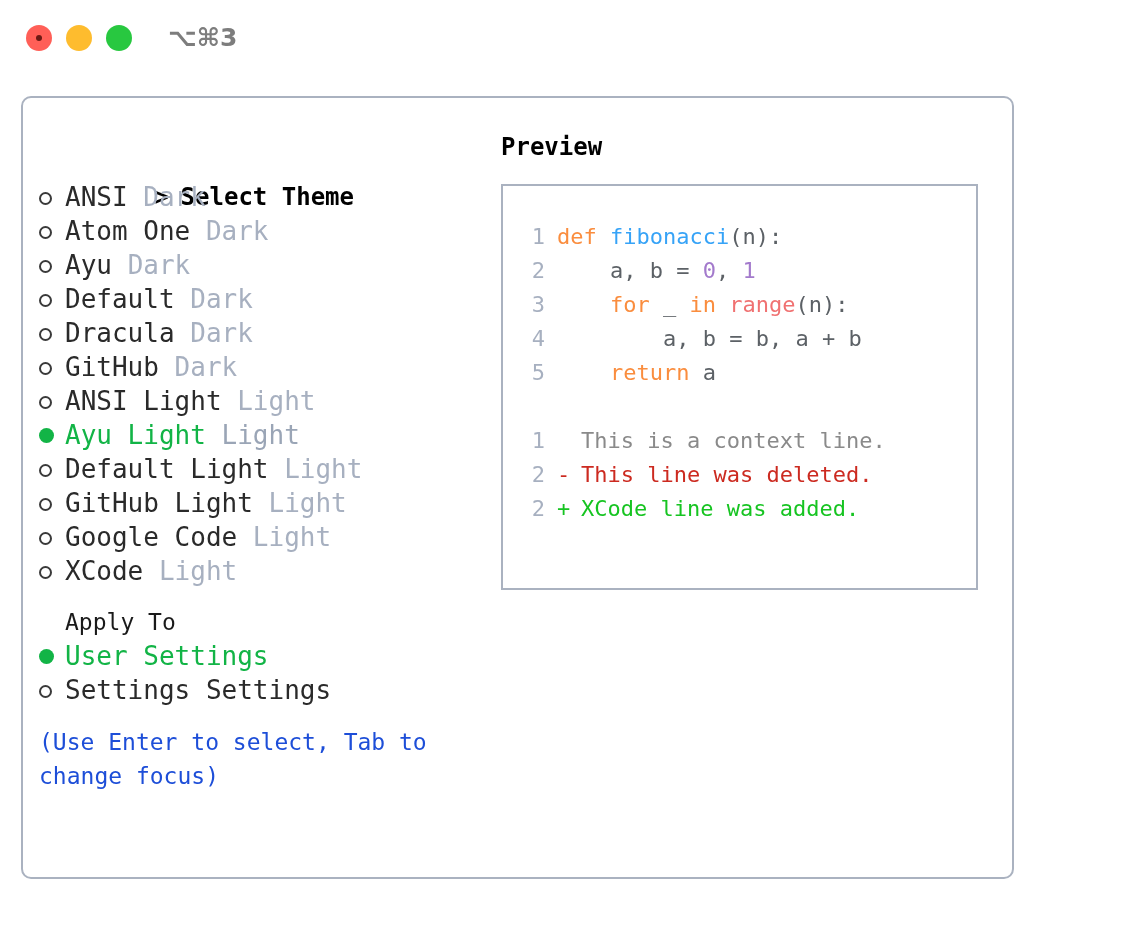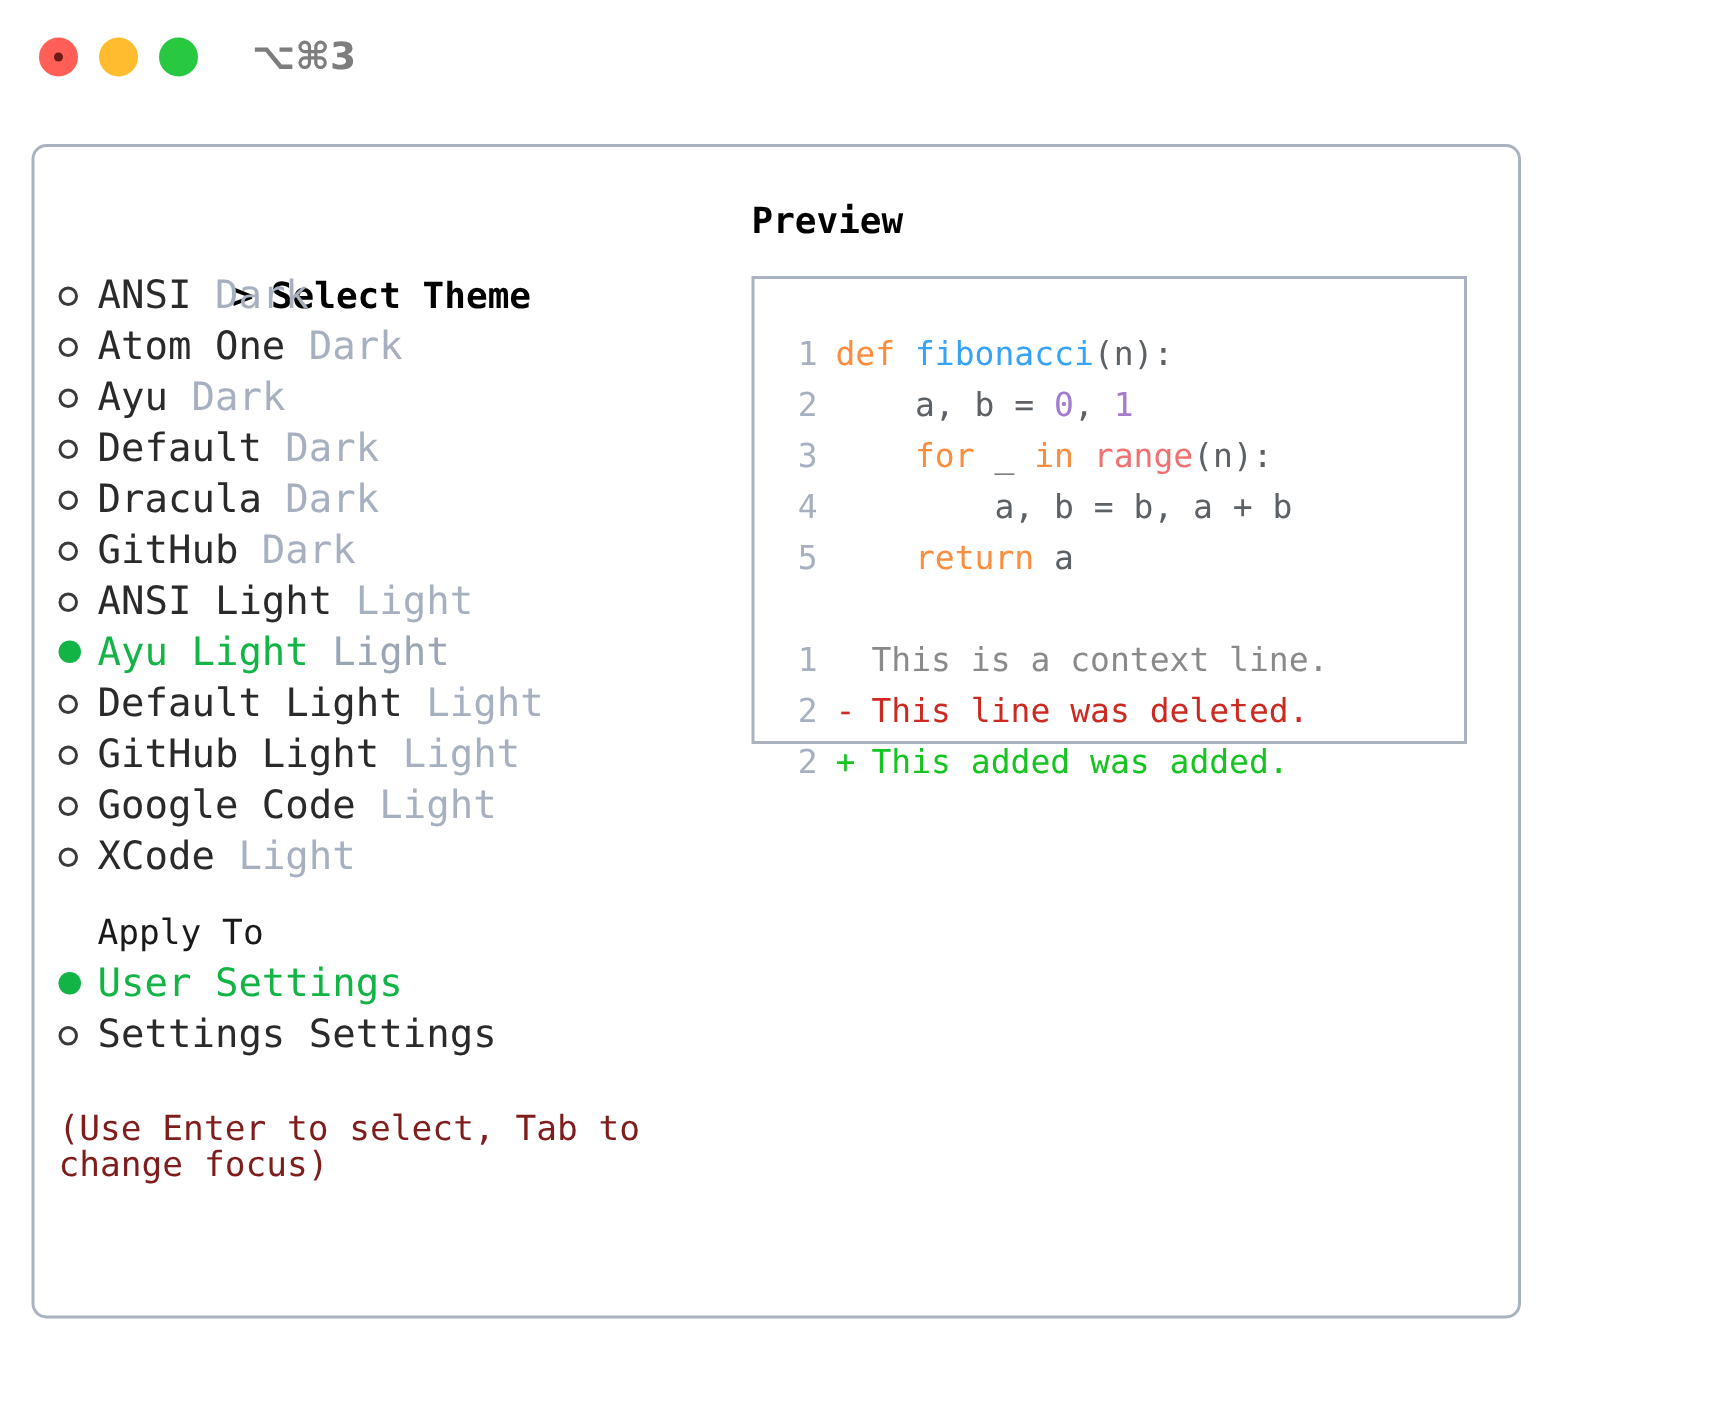--- a/index.html
+++ b/index.html
@@ -114,43 +114,43 @@
 
   #apply-section { margin-top: 17px; }
   #apply-title {
     height: 34px; line-height: 34px;
     font-size: 23px;
     color: #1a1a1a;
     padding-left: 26px;
     white-space: pre;
   }
   #hint-block {
-    margin-top: 34px;
+    margin-top: 18px;
     font-size: 23px;
-    line-height: 24px;
-    color: #7f1d1d;
+    line-height: 34px;
+    color: #1d4ed8;
     width: 410px;
     white-space: pre-wrap;
   }
 
   
   #preview-column {
     position: absolute;
     left: 478px; top: 32px;
   }
   #preview-title {
     font-size: 24px;
     font-weight: bold;
     color: #000000;
     line-height: 34px;
   }
   #preview-box {
     margin-top: 20px;
     width: 477px;
-    height: 312px;
+    height: 406px;
     border: 2px solid #aab2c0;
     box-sizing: border-box;
     background: #ffffff;
     padding: 34px 0 0 16px;
   }
   .code-line {
     font-size: 22px;
     line-height: 34px;
     white-space: pre;
     color: #5c6166;
@@ -224,19 +224,19 @@
             <div class="code-line"><span class="gutter">1</span><span class="code-text"><span class="tok-kw">def </span><span class="tok-fn">fibonacci</span><span class="tok-plain">(n):</span></span></div>
             <div class="code-line"><span class="gutter">2</span><span class="code-text"><span class="tok-plain">    a, b = </span><span class="tok-num">0</span><span class="tok-plain">, </span><span class="tok-num">1</span></span></div>
             <div class="code-line"><span class="gutter">3</span><span class="code-text"><span class="tok-plain">    </span><span class="tok-kw">for</span><span class="tok-plain"> _ </span><span class="tok-kw">in</span><span class="tok-plain"> </span><span class="tok-builtin">range</span><span class="tok-plain">(n):</span></span></div>
             <div class="code-line"><span class="gutter">4</span><span class="code-text"><span class="tok-plain">        a, b = b, a + b</span></span></div>
             <div class="code-line"><span class="gutter">5</span><span class="code-text"><span class="tok-plain">    </span><span class="tok-kw">return</span><span class="tok-plain"> a</span></span></div>
           </div>
         <div class="blank-line"></div>
         <div id="diff-block">
             <div class="code-line"><span class="gutter">1</span><span class="code-text diff-ctx"><span class="diff-mark"> </span><span>This is a context line.</span></span></div>
             <div class="code-line"><span class="gutter">2</span><span class="code-text diff-del"><span class="diff-mark">-</span><span>This line was deleted.</span></span></div>
-            <div class="code-line"><span class="gutter">2</span><span class="code-text diff-add"><span class="diff-mark">+</span><span>This added was added.</span></span></div>
+            <div class="code-line"><span class="gutter">2</span><span class="code-text diff-add"><span class="diff-mark">+</span><span>XCode line was added.</span></span></div>
           </div>
       </div>
     </div>
 
   </div>
 </div>
 
 </body></html>

